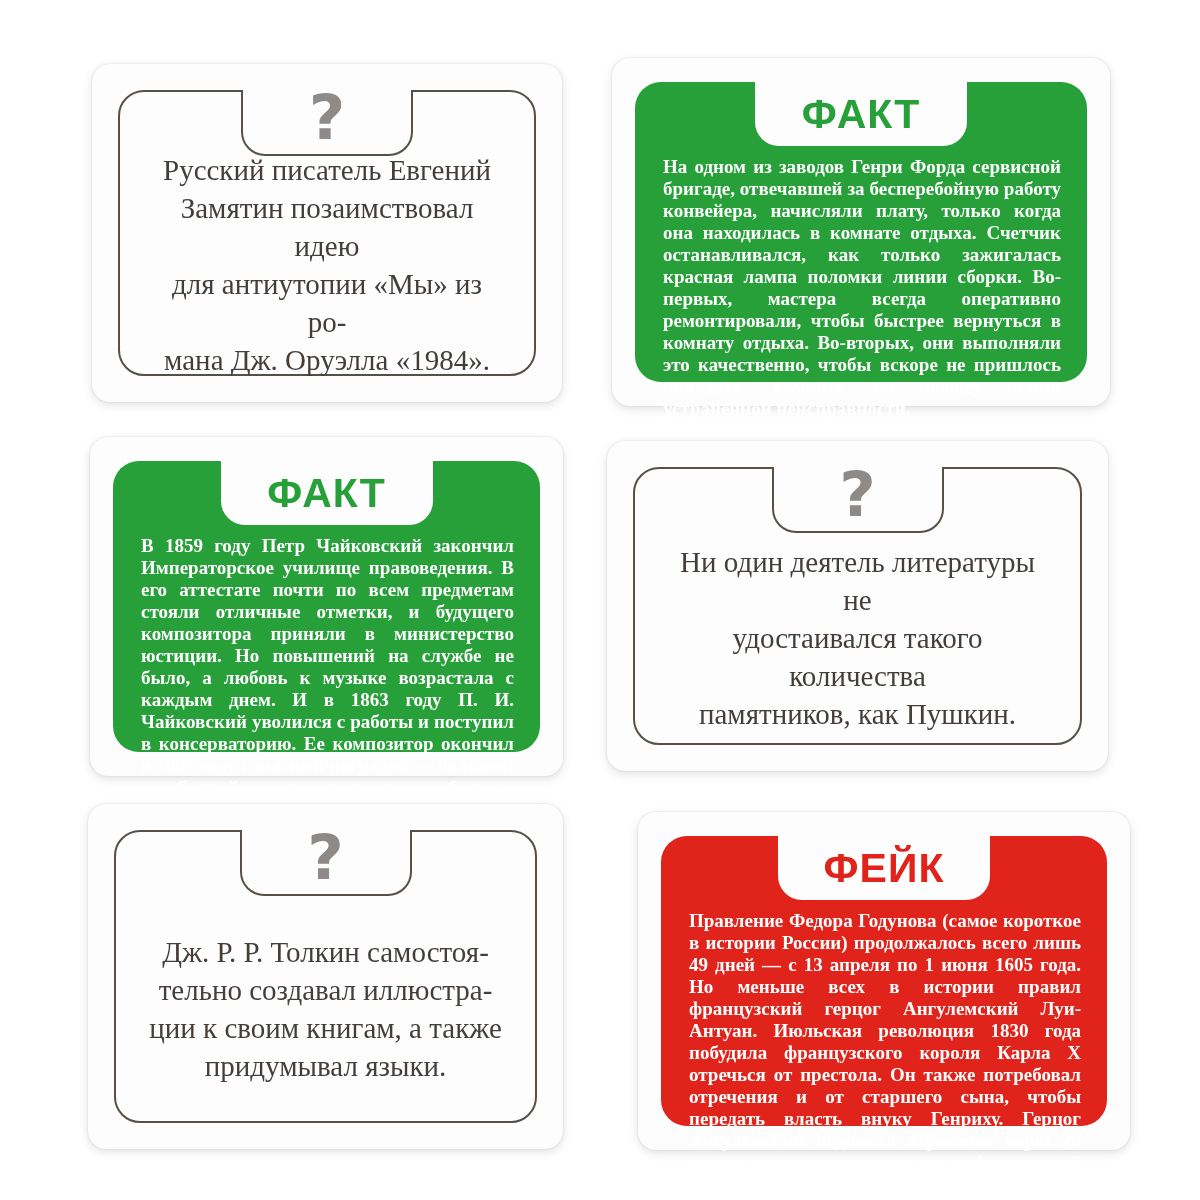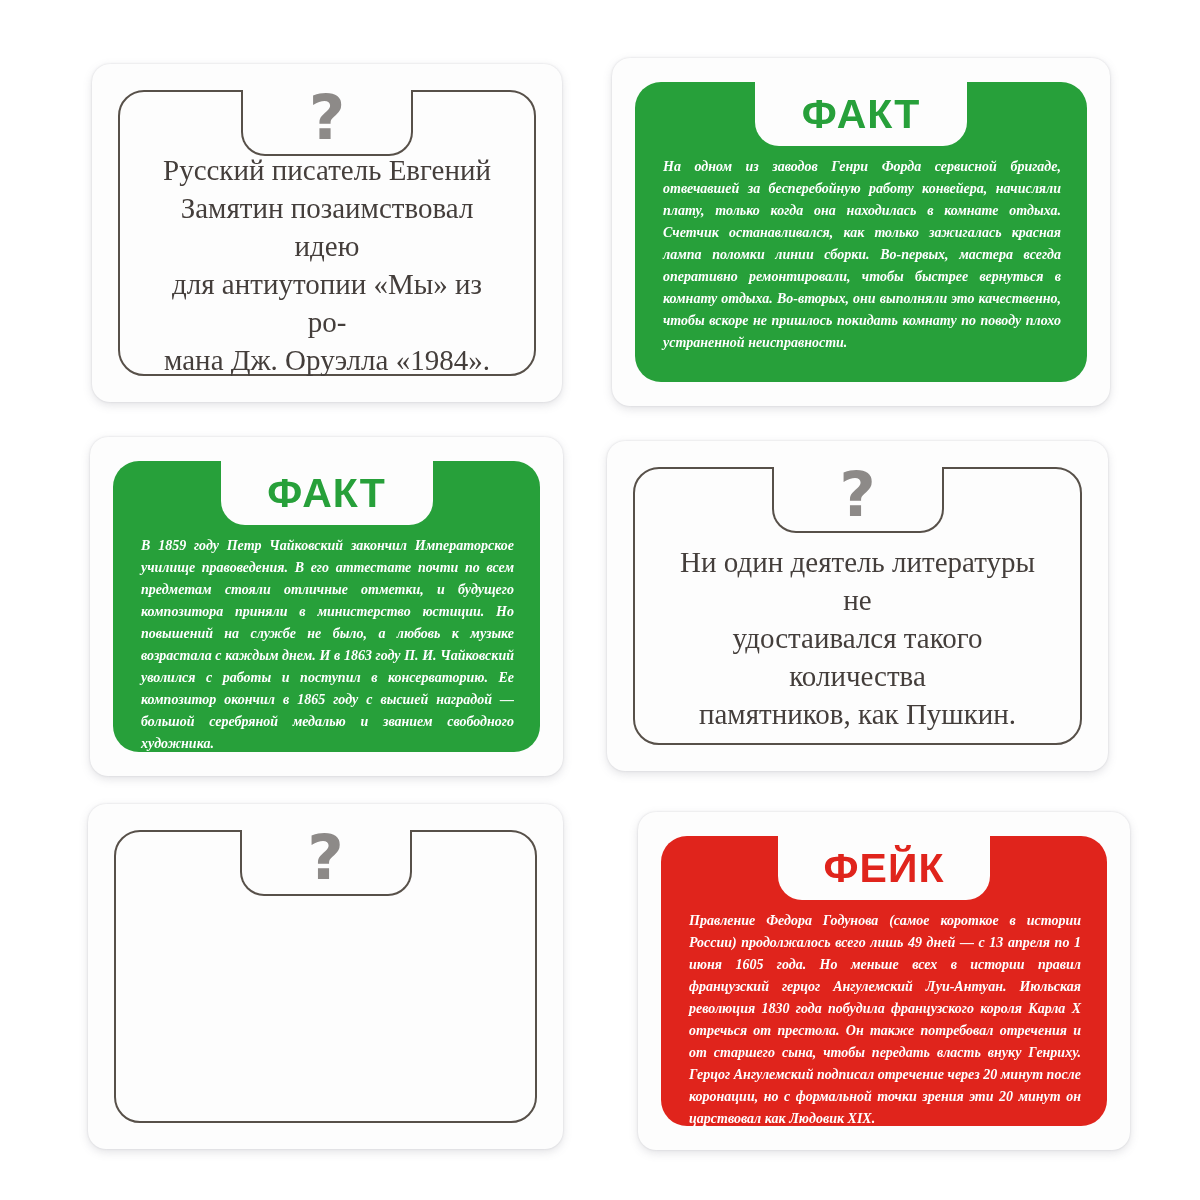--- a/index.html
+++ b/index.html
@@ -26,22 +26,22 @@
   .panel.red{background:#e0241c;}
   .tab{position:absolute;top:0;left:50%;transform:translateX(-50%);
        width:212px;height:64px;background:#fdfdfd;
        border-radius:0 0 24px 24px;
        display:flex;align-items:center;justify-content:center;}
   .tab-label{font-family:"Liberation Sans", sans-serif;font-weight:800;
              font-size:41px;letter-spacing:1px;line-height:1;}
   .tab-label.green{color:#27a03a;}
   .tab-label.red{color:#e0241c;}
   .ptext{position:absolute;left:28px;right:26px;top:74px;
-         font-size:14px;line-height:22px;font-weight:bold;color:#ffffff;
-         text-align:justify;font-style:italic;}
+         font-size:19px;line-height:22px;font-weight:bold;color:#ffffff;
+         text-align:justify;}
   
   #card-1{left:92px; top:64px; width:470px;height:338px;}
   #card-2{left:612px;top:58px; width:498px;height:348px;}
   #card-3{left:90px; top:437px;width:473px;height:339px;}
   #card-4{left:607px;top:441px;width:501px;height:330px;}
   #card-5{left:88px; top:804px;width:475px;height:345px;}
   #card-6{left:638px;top:812px;width:492px;height:338px;}
 </style>
 </head>
 <body>
@@ -82,20 +82,24 @@
     <div class="qmark">?</div>
     <div class="qtext">Ни один деятель литературы не
 удостаивался такого количества
 памятников, как Пушкин.</div>
   </div>
 
   <div class="card" id="card-5">
     <div class="frame"></div>
     <div class="notch"></div>
     <div class="qmark">?</div>
+    <div class="qtext">Дж. Р. Р. Толкин самостоя-
+тельно создавал иллюстра-
+ции к своим книгам, а также
+придумывал языки.</div>
   </div>
 
   <div class="card" id="card-6">
     <div class="panel red">
       <div class="tab">
         <span class="tab-label red">ФЕЙК</span>
       </div>
       <div class="ptext">Правление Федора Годунова (самое короткое в истории России) продолжалось всего лишь 49 дней — с 13 апреля по 1 июня 1605 года. Но меньше всех в истории правил французский герцог Ангулемский Луи-Антуан. Июльская революция 1830 года побудила французского короля Карла X отречься от престола. Он также потребовал отречения и от старшего сына, чтобы передать власть внуку Генриху. Герцог Ангулемский подписал отречение через 20 минут после коронации, но с формальной точки зрения эти 20 минут он царствовал как Людовик XIX.</div>
     </div>
   </div>

